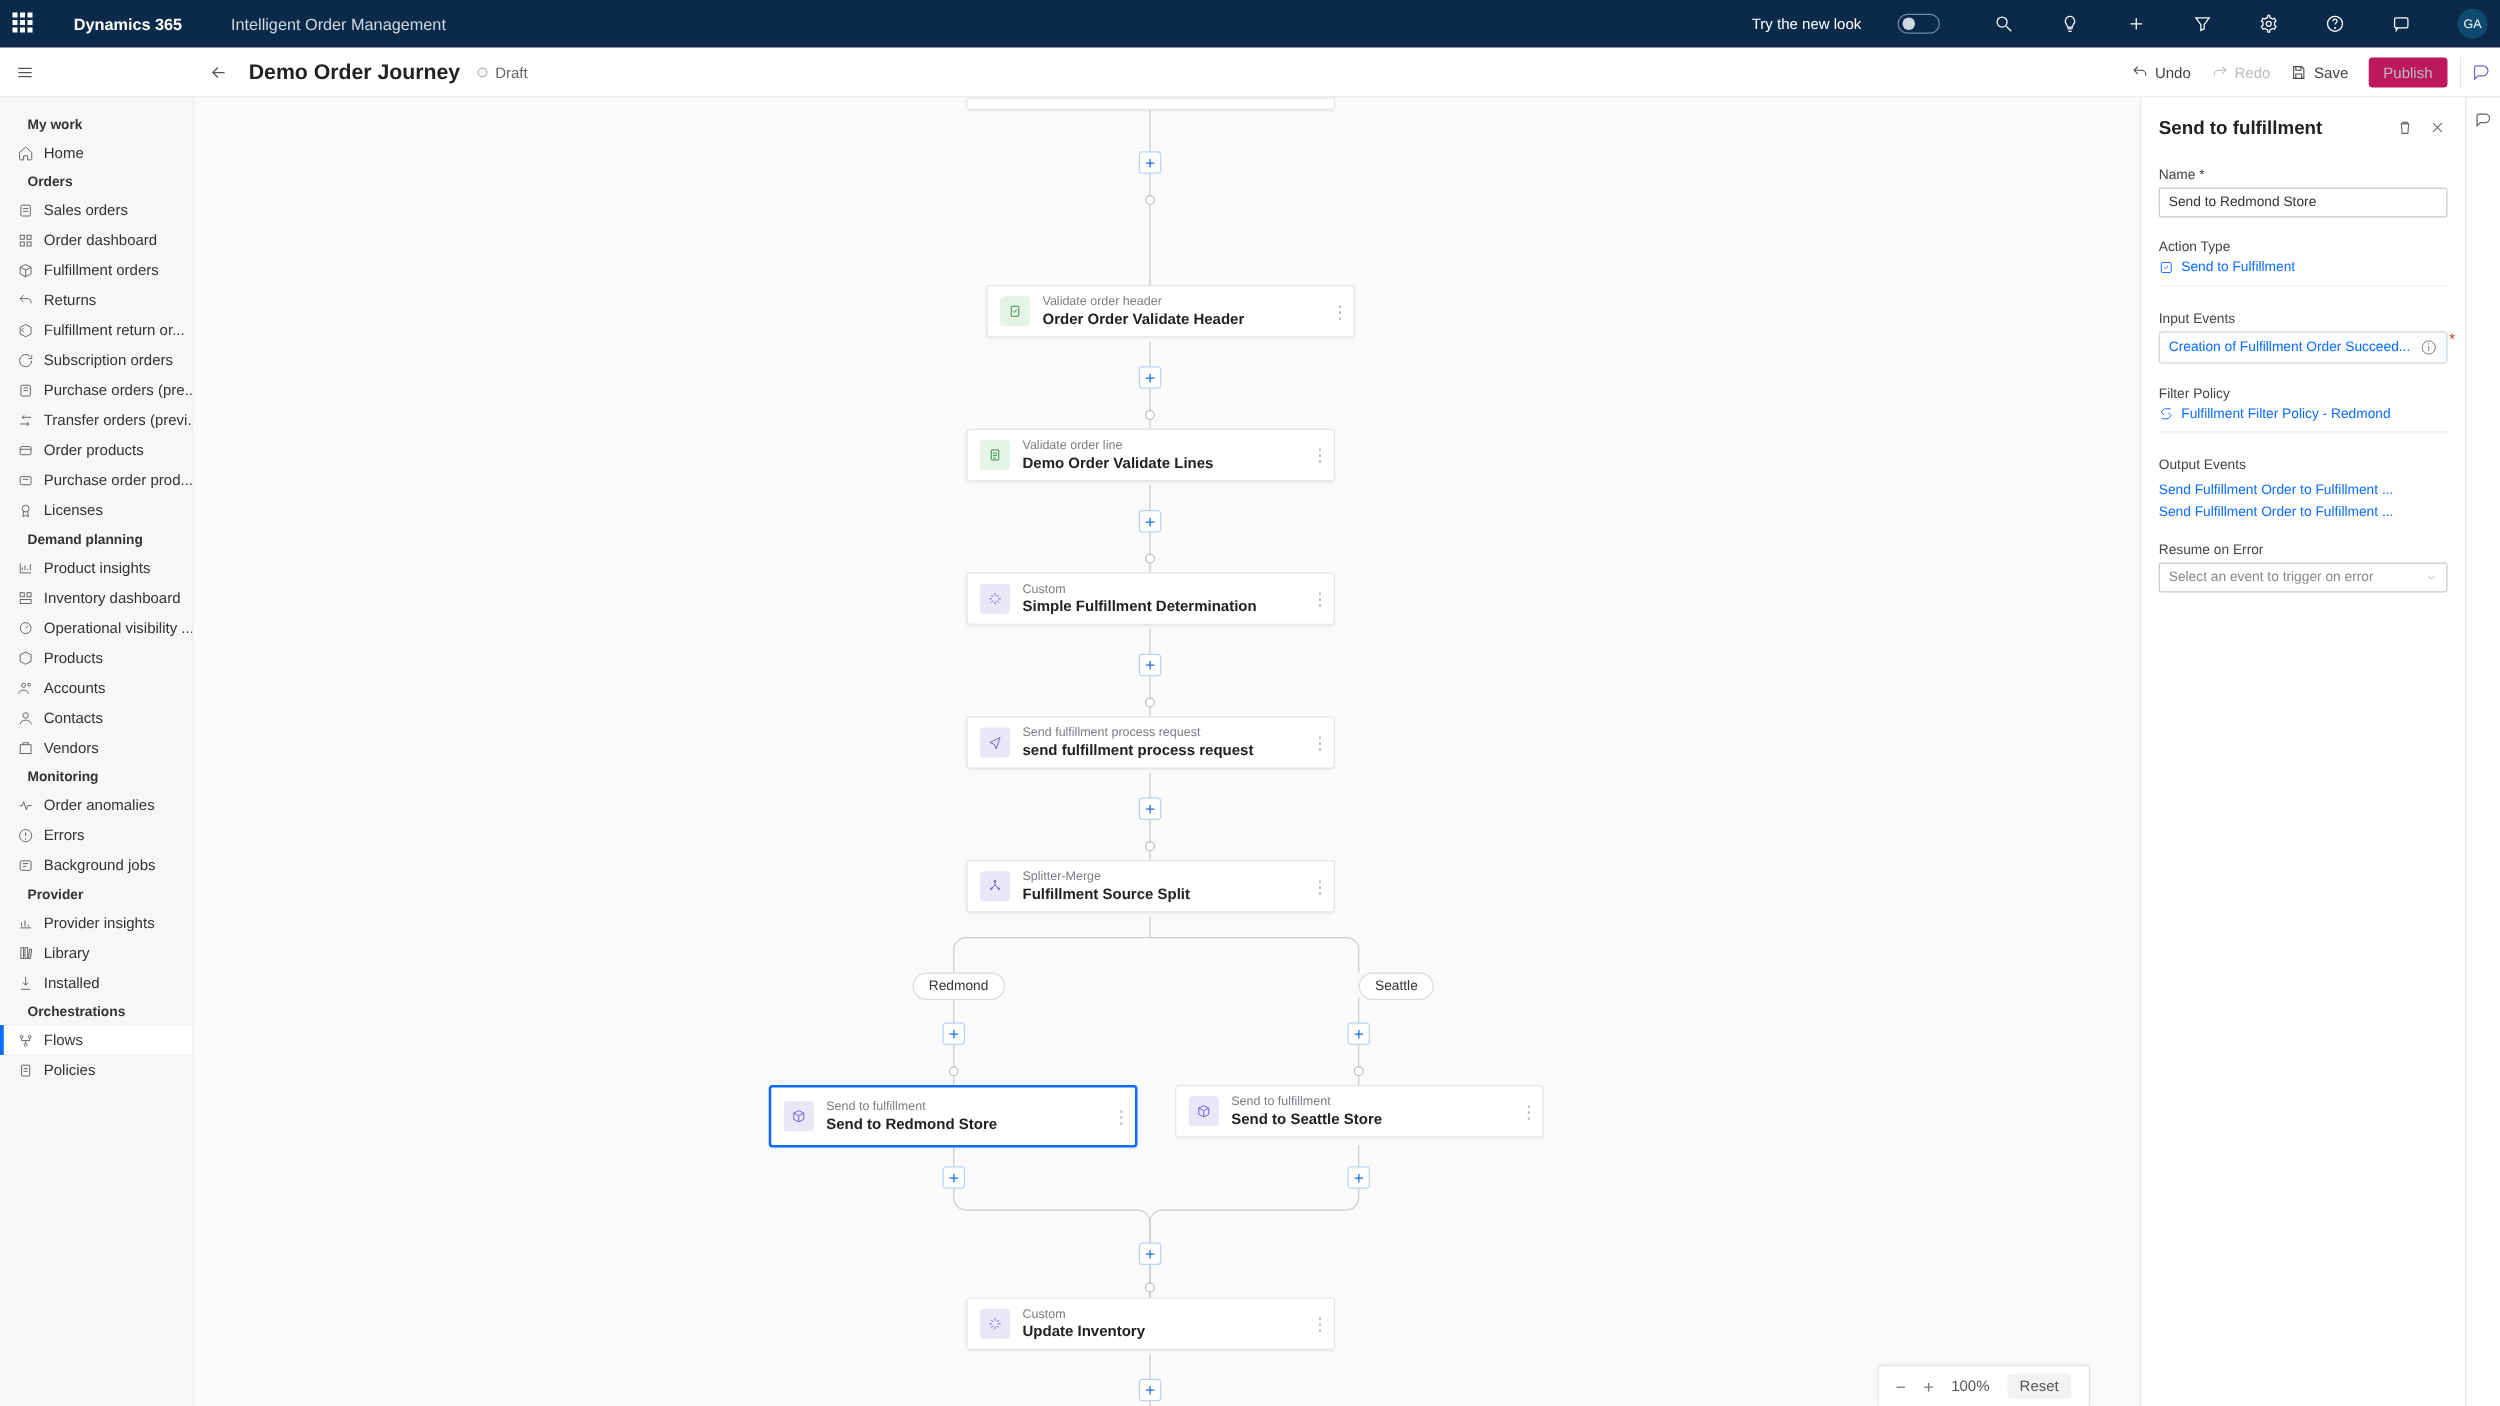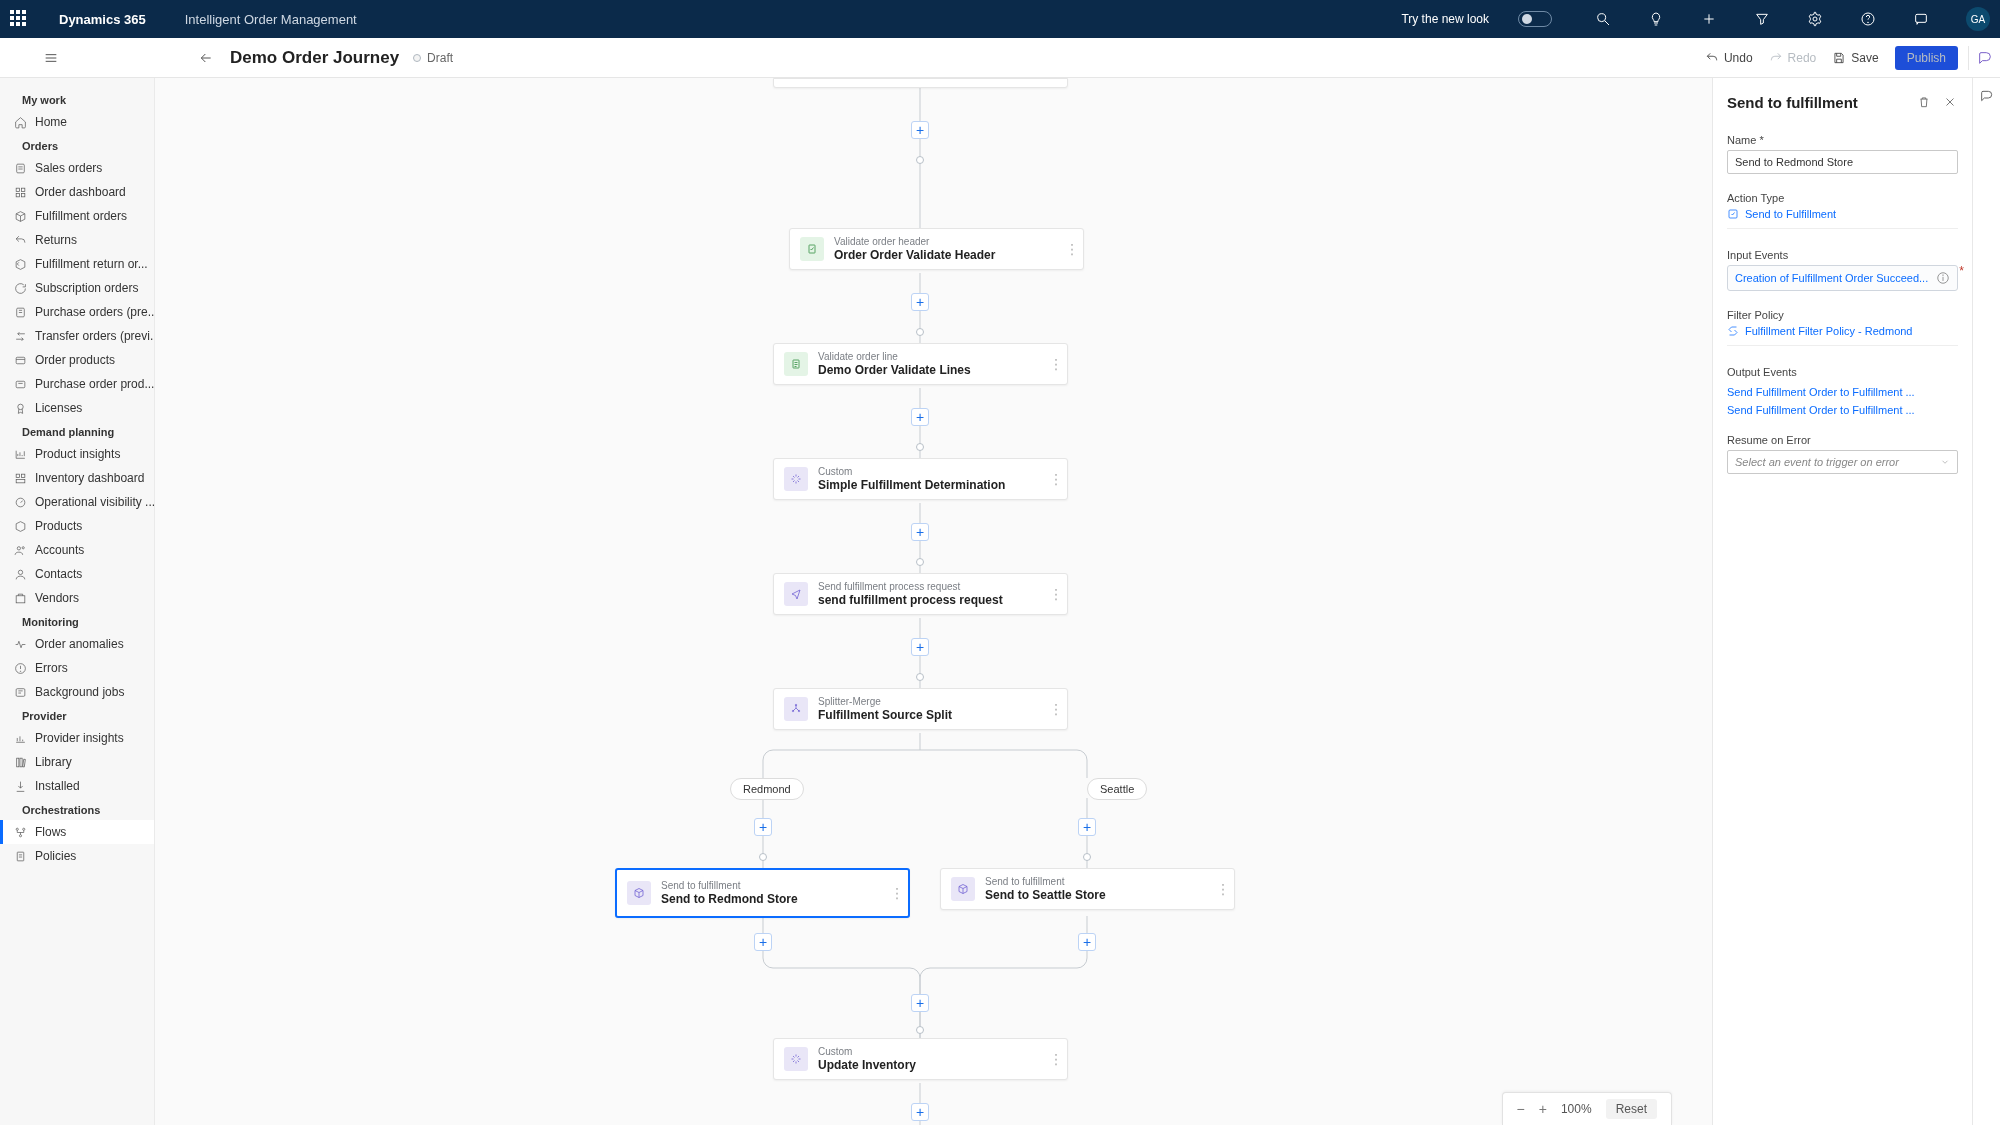--- a/index.html
+++ b/index.html
@@ -13,34 +13,34 @@
   .topbar .module { color: #cfd8e3; }
   .topbar .spacer { flex: 1; }
   .topbar .try { font-size: 12px; margin-right: 8px; }
   .topbar .toggle { width: 34px; height: 16px; border: 1px solid #6f8aa6; border-radius: 10px; position: relative; margin-right: 14px; cursor: pointer; }
   .topbar .toggle::after { content: ""; position: absolute; width: 10px; height: 10px; background: #cfd8e3; border-radius: 50%; top: 2px; left: 3px; }
   .topbar .ticon { width: 22px; height: 22px; display: flex; align-items: center; justify-content: center; margin: 0 5px; color: #fff; cursor: pointer; }
   .topbar .ticon svg { width: 16px; height: 16px; stroke: #fff; fill: none; stroke-width: 1.5; }
   .topbar .avatar { width: 24px; height: 24px; border-radius: 50%; background: #0c4a6e; color: #fff; font-size: 10px; display: flex; align-items: center; justify-content: center; margin-left: 8px; cursor: pointer; }
 
   
-  .cmdbar { height: 40px; border-bottom: 1px solid #e6e6e6; display: flex; align-items: center; padding-left: 31px; }
+  .cmdbar { height: 40px; border-bottom: 1px solid #e6e6e6; display: flex; align-items: center; }
   .cmdbar .hamburger { width: 40px; display: flex; align-items: center; justify-content: center; cursor: pointer; }
   .cmdbar .hamburger svg { width: 16px; height: 16px; stroke: #555; fill: none; stroke-width: 1.5; }
   .cmdbar .page-area { display: flex; align-items: center; padding-left: 0; }
   .cmdbar .back { width: 40px; display: flex; align-items: center; justify-content: center; cursor: pointer; }
   .cmdbar .back svg { width: 16px; height: 16px; stroke: #555; fill: none; stroke-width: 1.5; }
   .cmdbar .title { font-size: 17px; font-weight: 600; margin-left: 4px; }
   .cmdbar .status-dot { width: 8px; height: 8px; border-radius: 50%; border: 1px solid #b0b8c0; background: #f4f4f4; margin: 0 6px 0 14px; }
   .cmdbar .status-text { font-size: 12px; color: #666; }
   .cmdbar .rspacer { flex: 1; }
   .cmdbar .cbtn { display: flex; align-items: center; gap: 5px; font-size: 12px; color: #444; margin-right: 16px; cursor: pointer; }
   .cmdbar .cbtn.disabled { color: #b6bcc2; cursor: default; }
   .cmdbar .cbtn svg { width: 14px; height: 14px; stroke: currentColor; fill: none; stroke-width: 1.5; }
-  .cmdbar .publish { background: #1d4ed8; color: #b6bcc2; padding: 5px 12px; border-radius: 3px; margin-right: 10px; font-size: 12px; cursor: default; }
+  .cmdbar .publish { background: #be185d; color: #b6bcc2; padding: 5px 12px; border-radius: 3px; margin-right: 10px; font-size: 12px; cursor: default; }
   .cmdbar .copilot { width: 32px; height: 24px; border-left: 1px solid #e6e6e6; display: flex; align-items: center; justify-content: center; cursor: pointer; }
   .cmdbar .copilot svg { width: 16px; height: 16px; }
 
   
   .main { display: flex; height: calc(1125px - 78px); }
 
   
   .nav { width: 155px; background: #f7f7f7; border-right: 1px solid #eaeaea; overflow-y: auto; padding-top: 10px; font-size: 12px; }
   .nav .group-h { padding: 6px 10px 4px 22px; font-weight: 600; font-size: 11px; color: #333; }
   .nav .item { display: flex; align-items: center; gap: 8px; padding: 5px 10px 5px 14px; color: #333; cursor: pointer; white-space: nowrap; overflow: hidden; text-overflow: ellipsis; }
@@ -652,21 +652,21 @@
           <span>Send Fulfillment Order to Fulfillment ...</span>
         </div>
       <div class="link" style="margin-top:6px;">
           <span>Send Fulfillment Order to Fulfillment ...</span>
         </div>
     </div>
 
     <div class="section">
       <label>Resume on Error</label>
       <div class="selectbox">
-        <span style="color:#888;font-style:italic;">Select an event to trigger on error</span>
+        <span style="color:#888;">Select an event to trigger on error</span>
         <svg viewBox="0 0 24 24">
             <polyline points="6 9 12 15 18 9"></polyline>
           </svg>
       </div>
     </div>
   </div>
 
   <div class="edgebtn">
     <svg viewBox="0 0 24 24">
         <path d="M6 5h8a5 5 0 010 10H8l-4 4V7a2 2 0 012-2z"></path>

